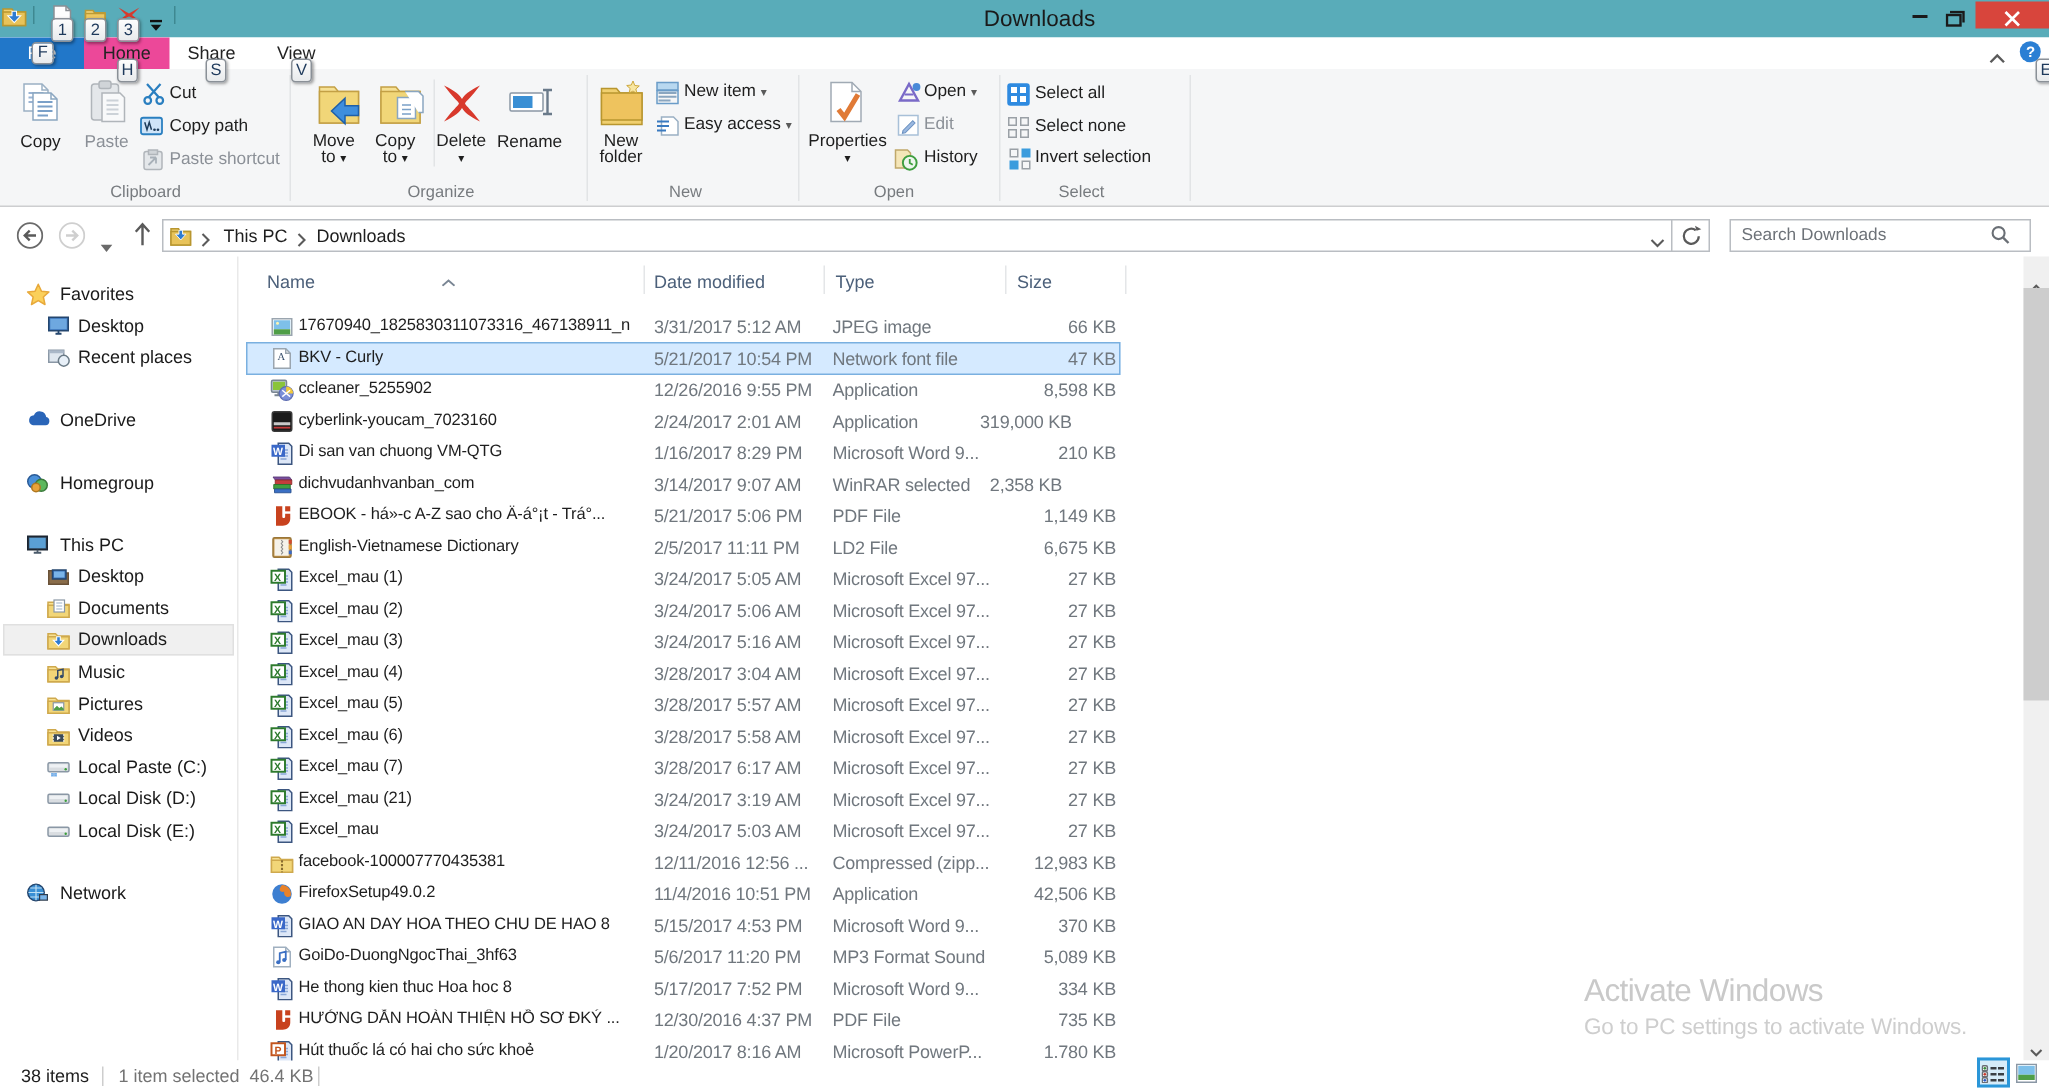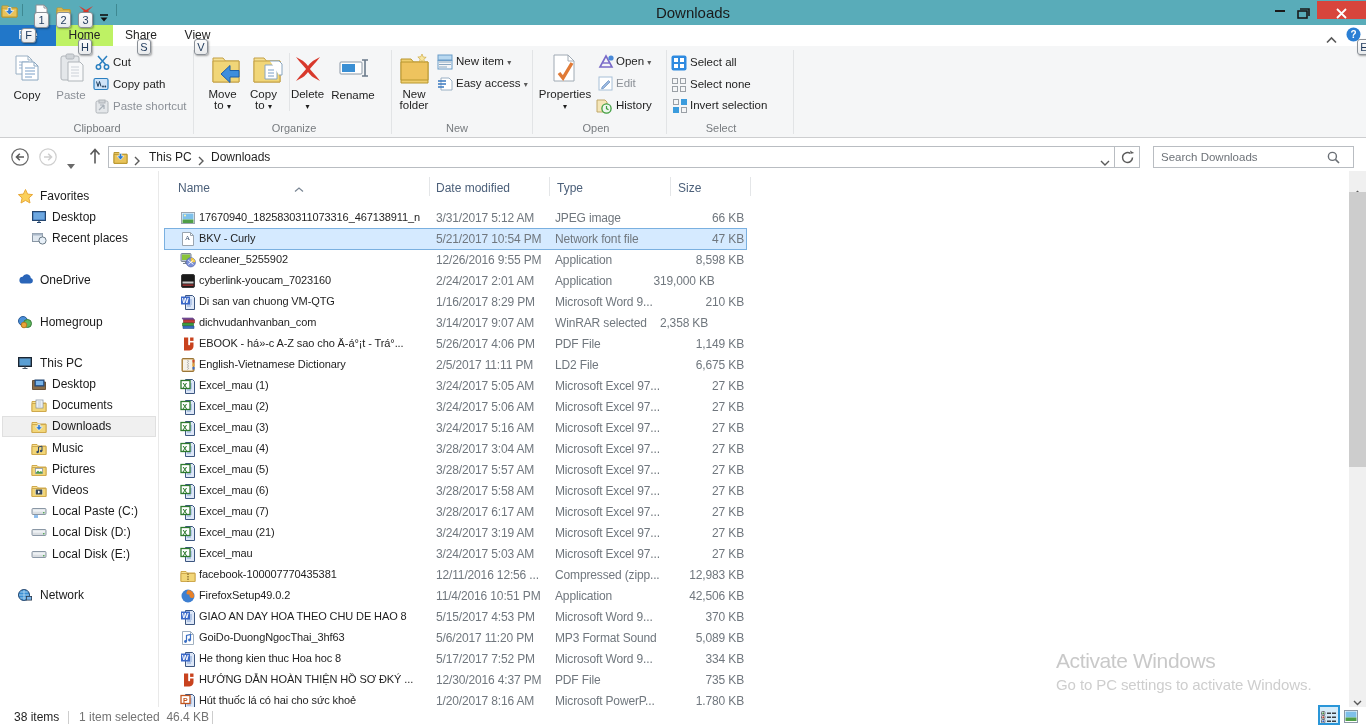--- a/index.html
+++ b/index.html
@@ -43,21 +43,21 @@
 <div class="ab" style="left:1297px;top:5px"><svg style="" width="13" height="11" viewBox="0 0 13 11">
       <path d="M3 1h9v7" fill="none" stroke="#1a1a1a" stroke-width="1.6"></path>
       <rect x="1" y="3" width="9" height="7" fill="#59acb9" stroke="#1a1a1a" stroke-width="1.6"></rect>
     </svg></div>
 <div class="ab" style="left:1317px;top:1px;width:49px;height:18px;background:#d8453c"></div>
 <div class="ab" style="left:1336px;top:5px"><svg style="" width="11" height="11" viewBox="0 0 11 11">
       <path d="M1 1 10 10 M10 1 1 10" stroke="#fff" stroke-width="1.8"></path>
     </svg></div>
 <div class="ab" style="left:0;top:25px;width:1366px;height:21px;background:#fff"></div>
 <div class="ab" style="left:0;top:25px;width:56px;height:21px;background:#2177c9;color:#fff;font-size:12px;text-align:center;line-height:21px">File</div>
-<div class="ab" style="left:56px;top:25px;width:57px;height:21px;background:#bef264;color:#232323;font-size:12px;text-align:center;line-height:21px">Home</div>
+<div class="ab" style="left:56px;top:25px;width:57px;height:21px;background:#ec4899;color:#232323;font-size:12px;text-align:center;line-height:21px">Home</div>
 <div class="ab" style="left:113px;top:25px;width:56px;height:21px;color:#232323;font-size:12px;text-align:center;line-height:21px">Share</div>
 <div class="ab" style="left:169px;top:25px;width:57px;height:21px;color:#232323;font-size:12px;text-align:center;line-height:21px">View</div>
 <div class="ab" style="left:1326px;top:30px"><svg style="" width="11" height="8" viewBox="0 0 11 8">
       <path d="M1 6.5 5.5 2 10 6.5" fill="none" stroke="#5a5a5a" stroke-width="1.6"></path>
     </svg></div>
 <div class="ab" style="left:1346px;top:27px"><svg style="" width="15" height="15" viewBox="0 0 15 15">
       <circle cx="7.5" cy="7.5" r="7" fill="#2b7fd4"></circle>
       <text x="4.6" y="11" font-size="10" font-weight="bold" fill="#fff" font-family="Liberation Sans">?</text>
     </svg></div>
 <div class="kt" style="left:1357px;top:39px;width:14px;height:16px">E</div>
@@ -410,21 +410,21 @@
     </svg></div>
 <div class="cell srow" style="top:315.5px;width:227px">dichvudanhvanban_com</div>
 <div class="cell scol" style="left:436px;top:315.5px;width:110px">3/14/2017 9:07 AM</div>
 <div class="cell scol" style="left:555px;top:315.5px;width:112px">WinRAR selected</div>
 <div class="cell scol" style="left:624px;top:315.5px;width:120px;text-align:center">2,358 KB</div>
 <div class="ab" style="left:180px;top:335.5px"><svg style="" width="16" height="16" viewBox="0 0 16 16">
       <path d="M4 1.5h4.2v6.8c0 1.4 1.9 1.4 1.9 0V6.5h3.4v3.4c0 3-2.4 4.6-5 4.6H4z" fill="#c8421e"></path>
       <path d="M10.1 1.5h3.4v3.4h-3.4z" fill="#c8421e"></path>
     </svg></div>
 <div class="cell srow" style="top:336.5px;width:227px">EBOOK - há»-c A-Z sao cho Ä-á°¡t - Trá°...</div>
-<div class="cell scol" style="left:436px;top:336.5px;width:110px">5/26/2017 4:06 PM</div>
+<div class="cell scol" style="left:436px;top:336.5px;width:110px">5/21/2017 5:06 PM</div>
 <div class="cell scol" style="left:555px;top:336.5px;width:112px">PDF File</div>
 <div class="cell scol" style="left:624px;top:336.5px;width:120px;text-align:right">1,149 KB</div>
 <div class="ab" style="left:180px;top:356.5px"><svg style="" width="16" height="16" viewBox="0 0 16 16">
       <rect x="2" y="1.5" width="12" height="13" rx="1" fill="#c89a50" stroke="#9a7638"></rect>
       <rect x="3" y="2.5" width="9.5" height="11" fill="#f5f2ea"></rect>
       <path d="M7.5 3l1 1.2-1 1.2 1 1.2-1 1.2 1 1.2-1 1.2 1 1.2-1 1.2" stroke="#8a8a8a" stroke-width=".7" fill="none"></path>
       <rect x="12.5" y="3" width="2" height="2.5" fill="#d24a2e"></rect>
       <rect x="12.5" y="6.5" width="2" height="2.5" fill="#e8a03a"></rect>
       <rect x="12.5" y="10" width="2" height="2.5" fill="#3a6ac8"></rect>
     </svg></div>

